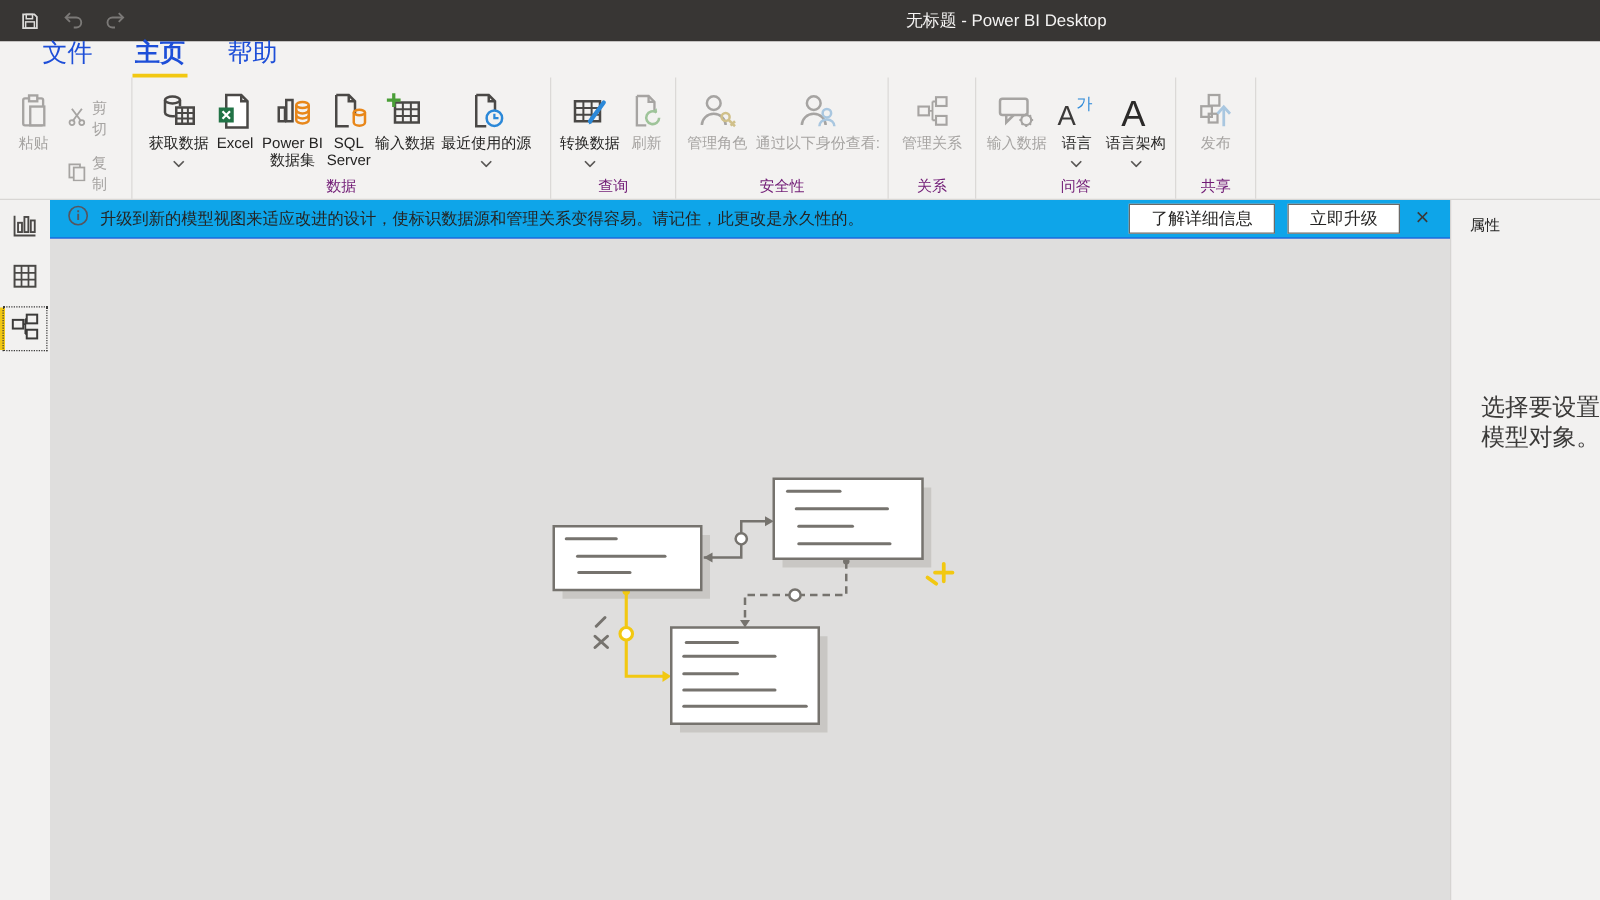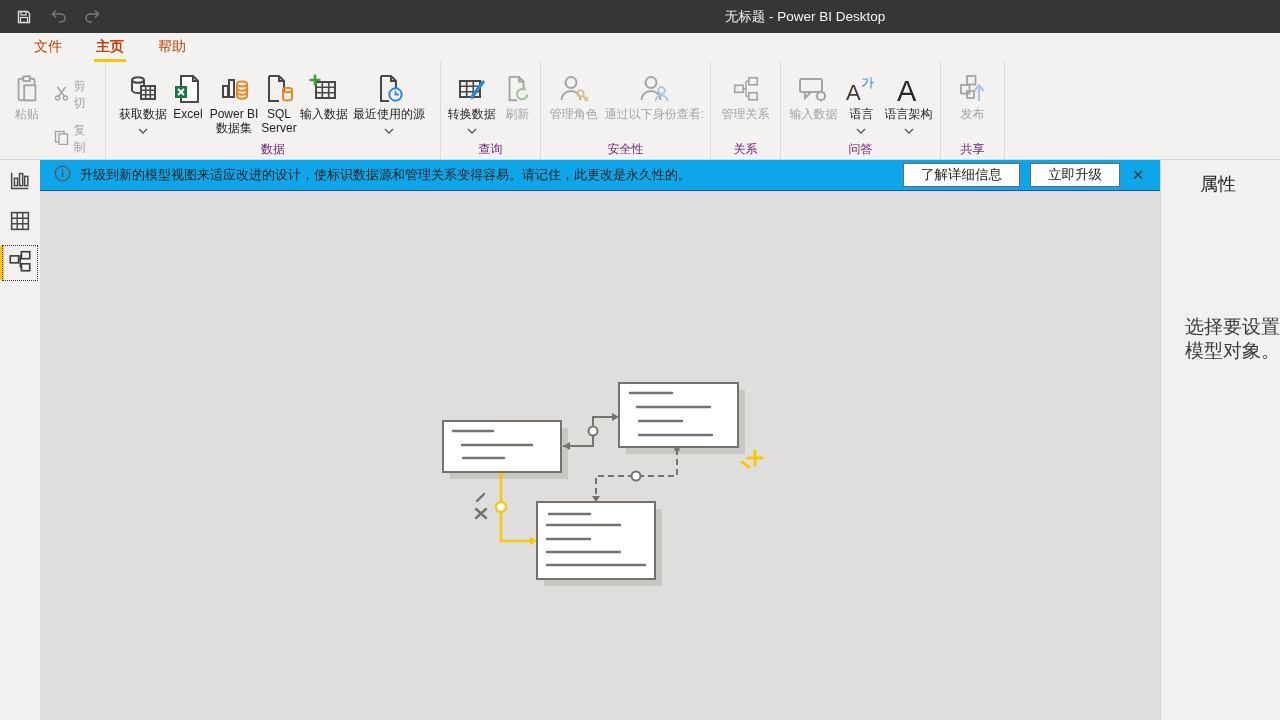--- a/index.html
+++ b/index.html
@@ -9,21 +9,21 @@
 
   
   .titlebar { height:33px; background:#383634; position:relative; flex:0 0 auto; }
   .qat { position:absolute; left:14px; top:0; height:33px; display:flex; align-items:center; gap:14px; }
   .qat .qbtn { width:20px; height:20px; display:flex; align-items:center; justify-content:center; }
   .win-title { position:absolute; left:805px; top:0; transform:translateX(-50%); height:33px;
     display:flex; align-items:center; color:#f5f4f3; font-size:13.5px; white-space:nowrap; }
 
   
   .tabrow { height:29px; background:#f3f2f1; display:flex; align-items:flex-end; padding-left:24px; flex:0 0 auto; }
-  .tab { font-size:14px; color:#c2410c; padding:4px 10px 6px 10px; margin-right:14px; position:relative; cursor:default; }
+  .tab { font-size:20px; color:#1d4ed8; padding:4px 10px 6px 10px; margin-right:14px; position:relative; cursor:default; }
   .tab.selected { font-weight:bold; }
   .tab.selected::after { content:""; position:absolute; left:8px; right:8px; bottom:0; height:3px; background:#f2c811; }
 
   
   .ribbon { height:98px; background:#f3f2f1; border-bottom:1px solid #d8d6d4; display:flex; flex:0 0 auto; }
   .rgroup { display:flex; flex-direction:column; border-right:1px solid #dbd9d7; padding-top:4px; }
   .rgroup-buttons { flex:1; display:flex; align-items:flex-start; justify-content:center; padding:0 4px; }
   .rgroup-label { height:18px; line-height:16px; text-align:center; font-size:12px; color:#701a75; }
   .rbtn { display:flex; flex-direction:column; align-items:center; padding-top:5px; font-size:12px;
     color:#252423; text-align:center; line-height:14px; cursor:default; }
@@ -45,21 +45,21 @@
     padding:0 10px 0 14px; flex:0 0 auto; }
   .notif-text { font-size:13px; color:#252423; margin-left:9px; flex:1; white-space:nowrap; overflow:hidden; }
   .notif-btn { background:#fff; border:1px solid #6b6967; color:#252423; font-size:13.5px;
     font-family:inherit; height:24px; padding:0 17px; margin-left:10px; cursor:default; white-space:nowrap; }
   .notif-close { width:24px; height:24px; margin-left:6px; display:flex; align-items:center; justify-content:center;
     font-size:19px; color:#3b3a39; cursor:default; }
   .canvas { flex:1; background:#dfdedd; position:relative; overflow:hidden; }
   .canvas svg { position:absolute; left:0; top:0; }
 
   .props { width:120px; background:#f2f1f0; border-left:1px solid #d6d4d2; flex:0 0 auto; position:relative; }
-  .props-title { position:absolute; left:15px; top:12px; font-size:18px; color:#252423;margin-left:24px; }
+  .props-title { position:absolute; left:15px; top:12px; font-size:12px; color:#252423; }
   .props-hint { position:absolute; left:24px; top:155px; font-size:19px; color:#3b3a39; line-height:24px; white-space:nowrap; }
 </style>
 </head>
 <body>
 
 <div class="app">
 
   <div class="titlebar">
     <div class="qat">
       <span class="qbtn">

